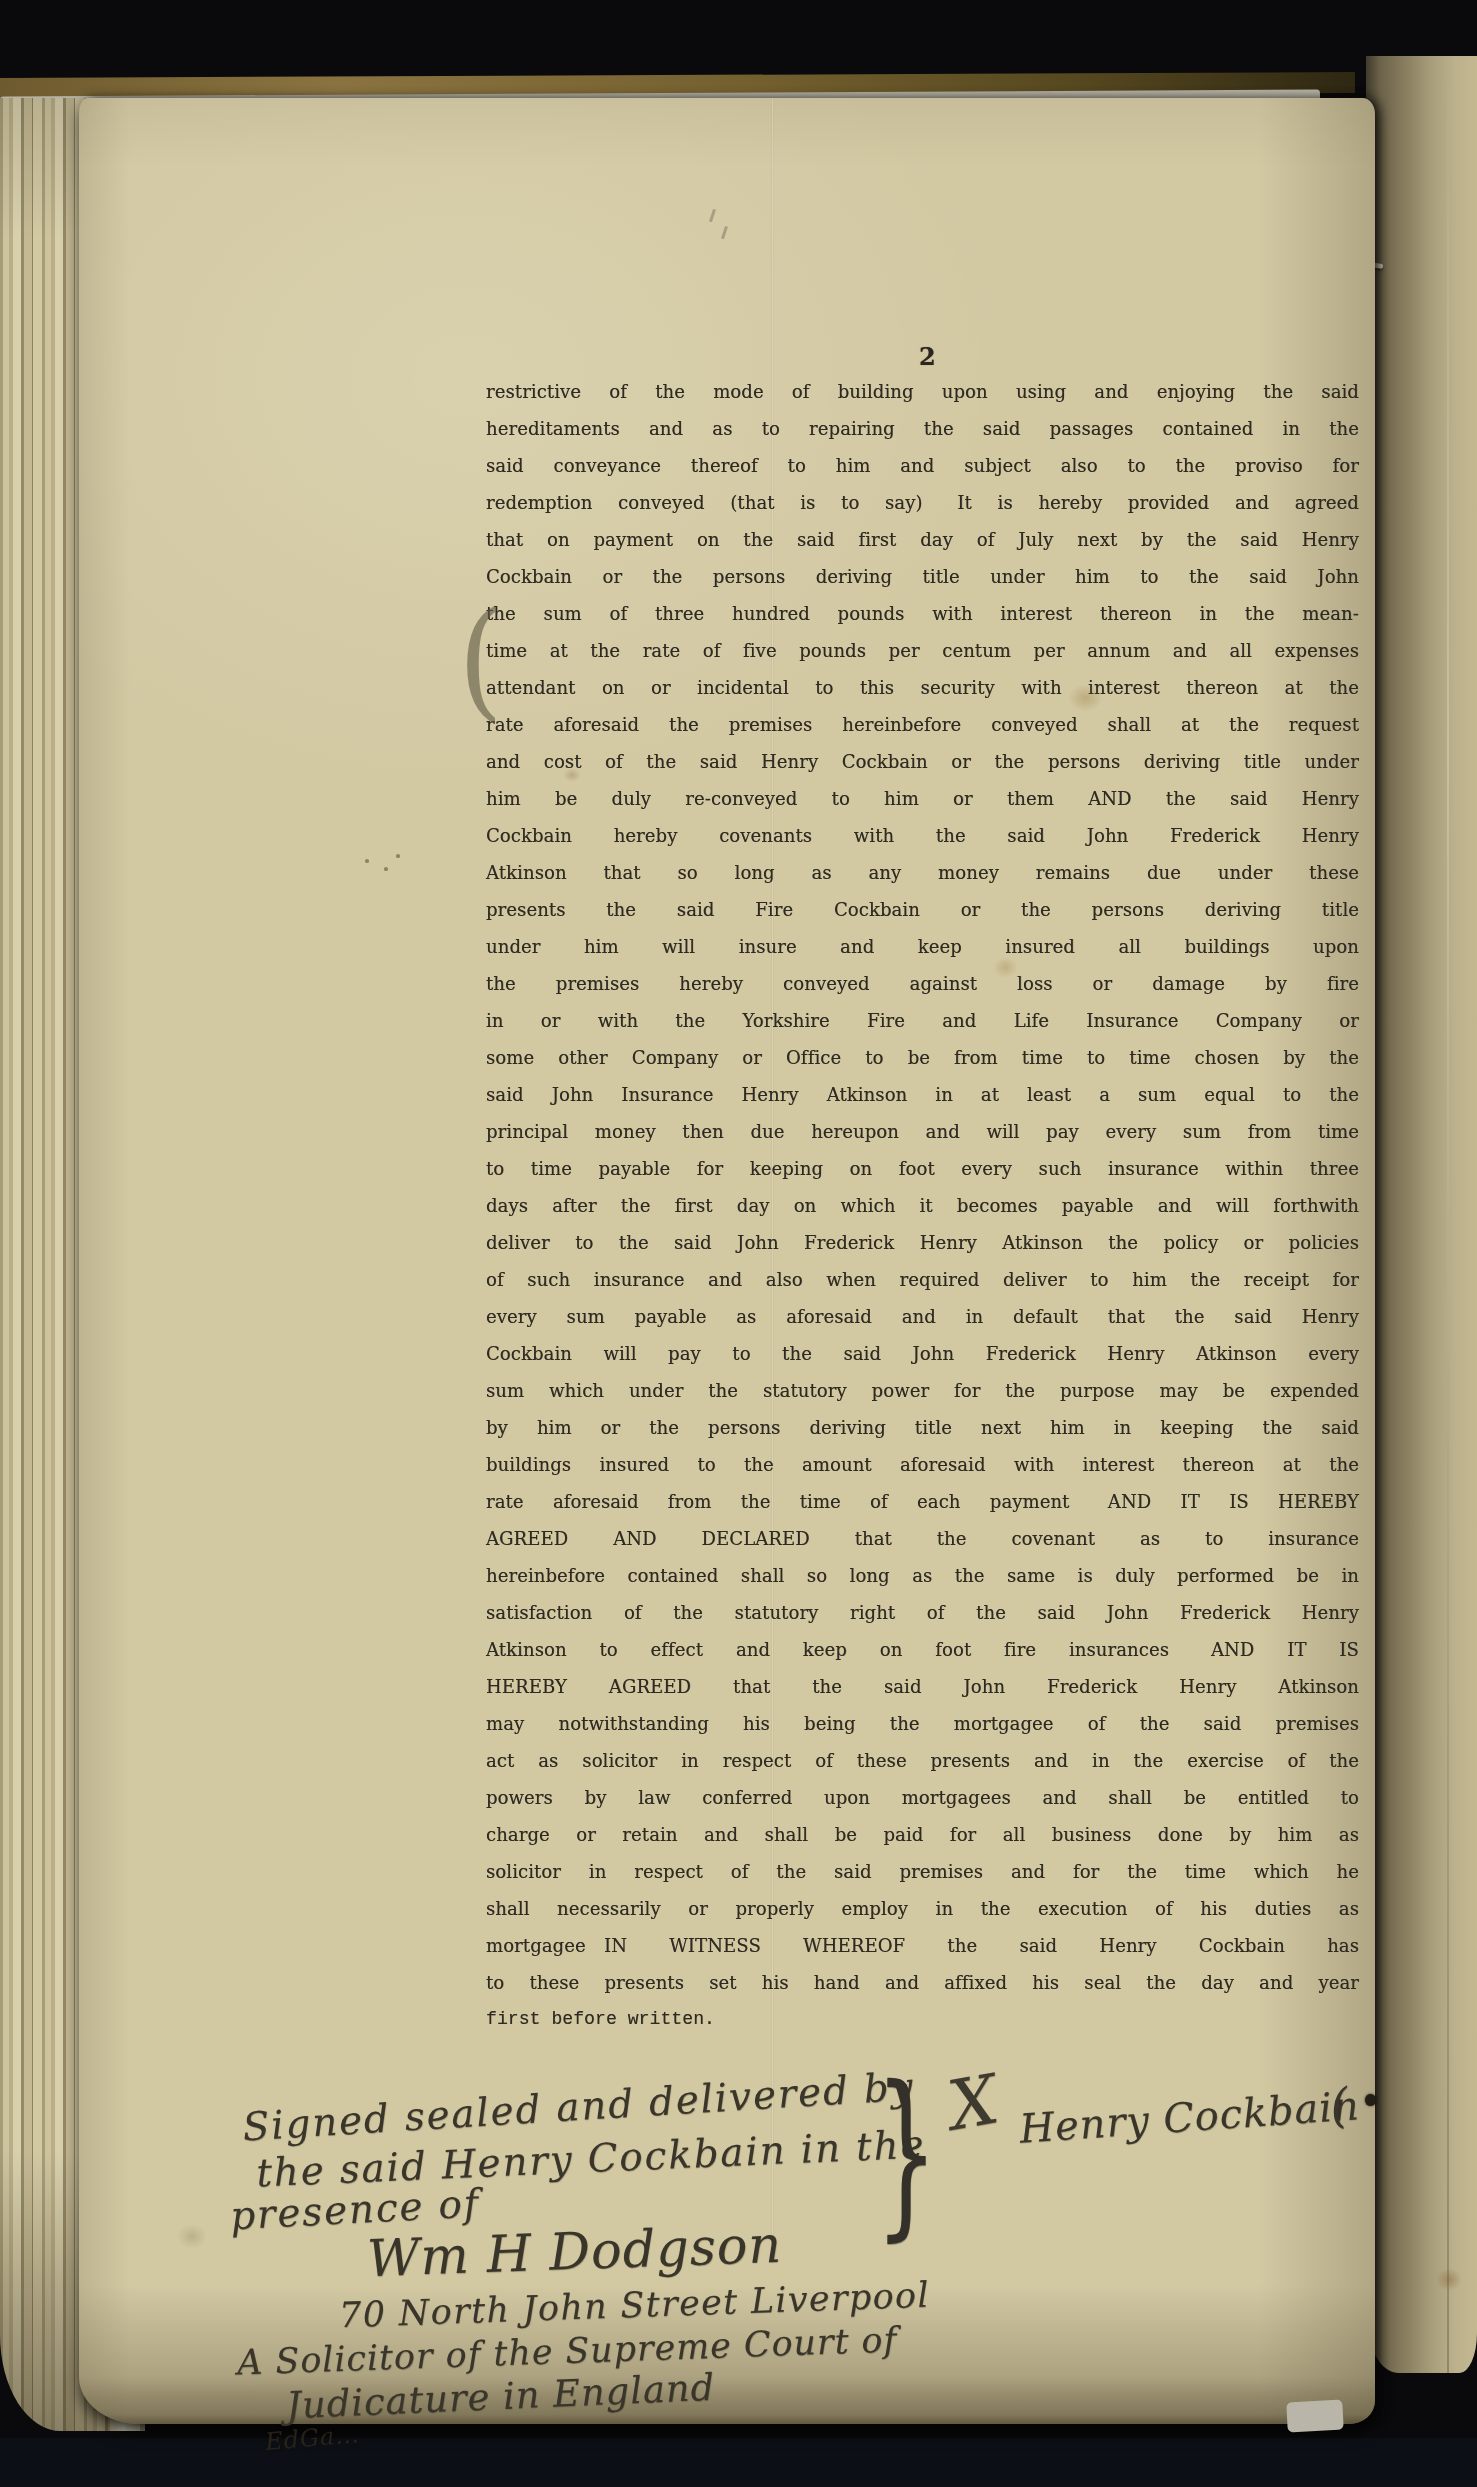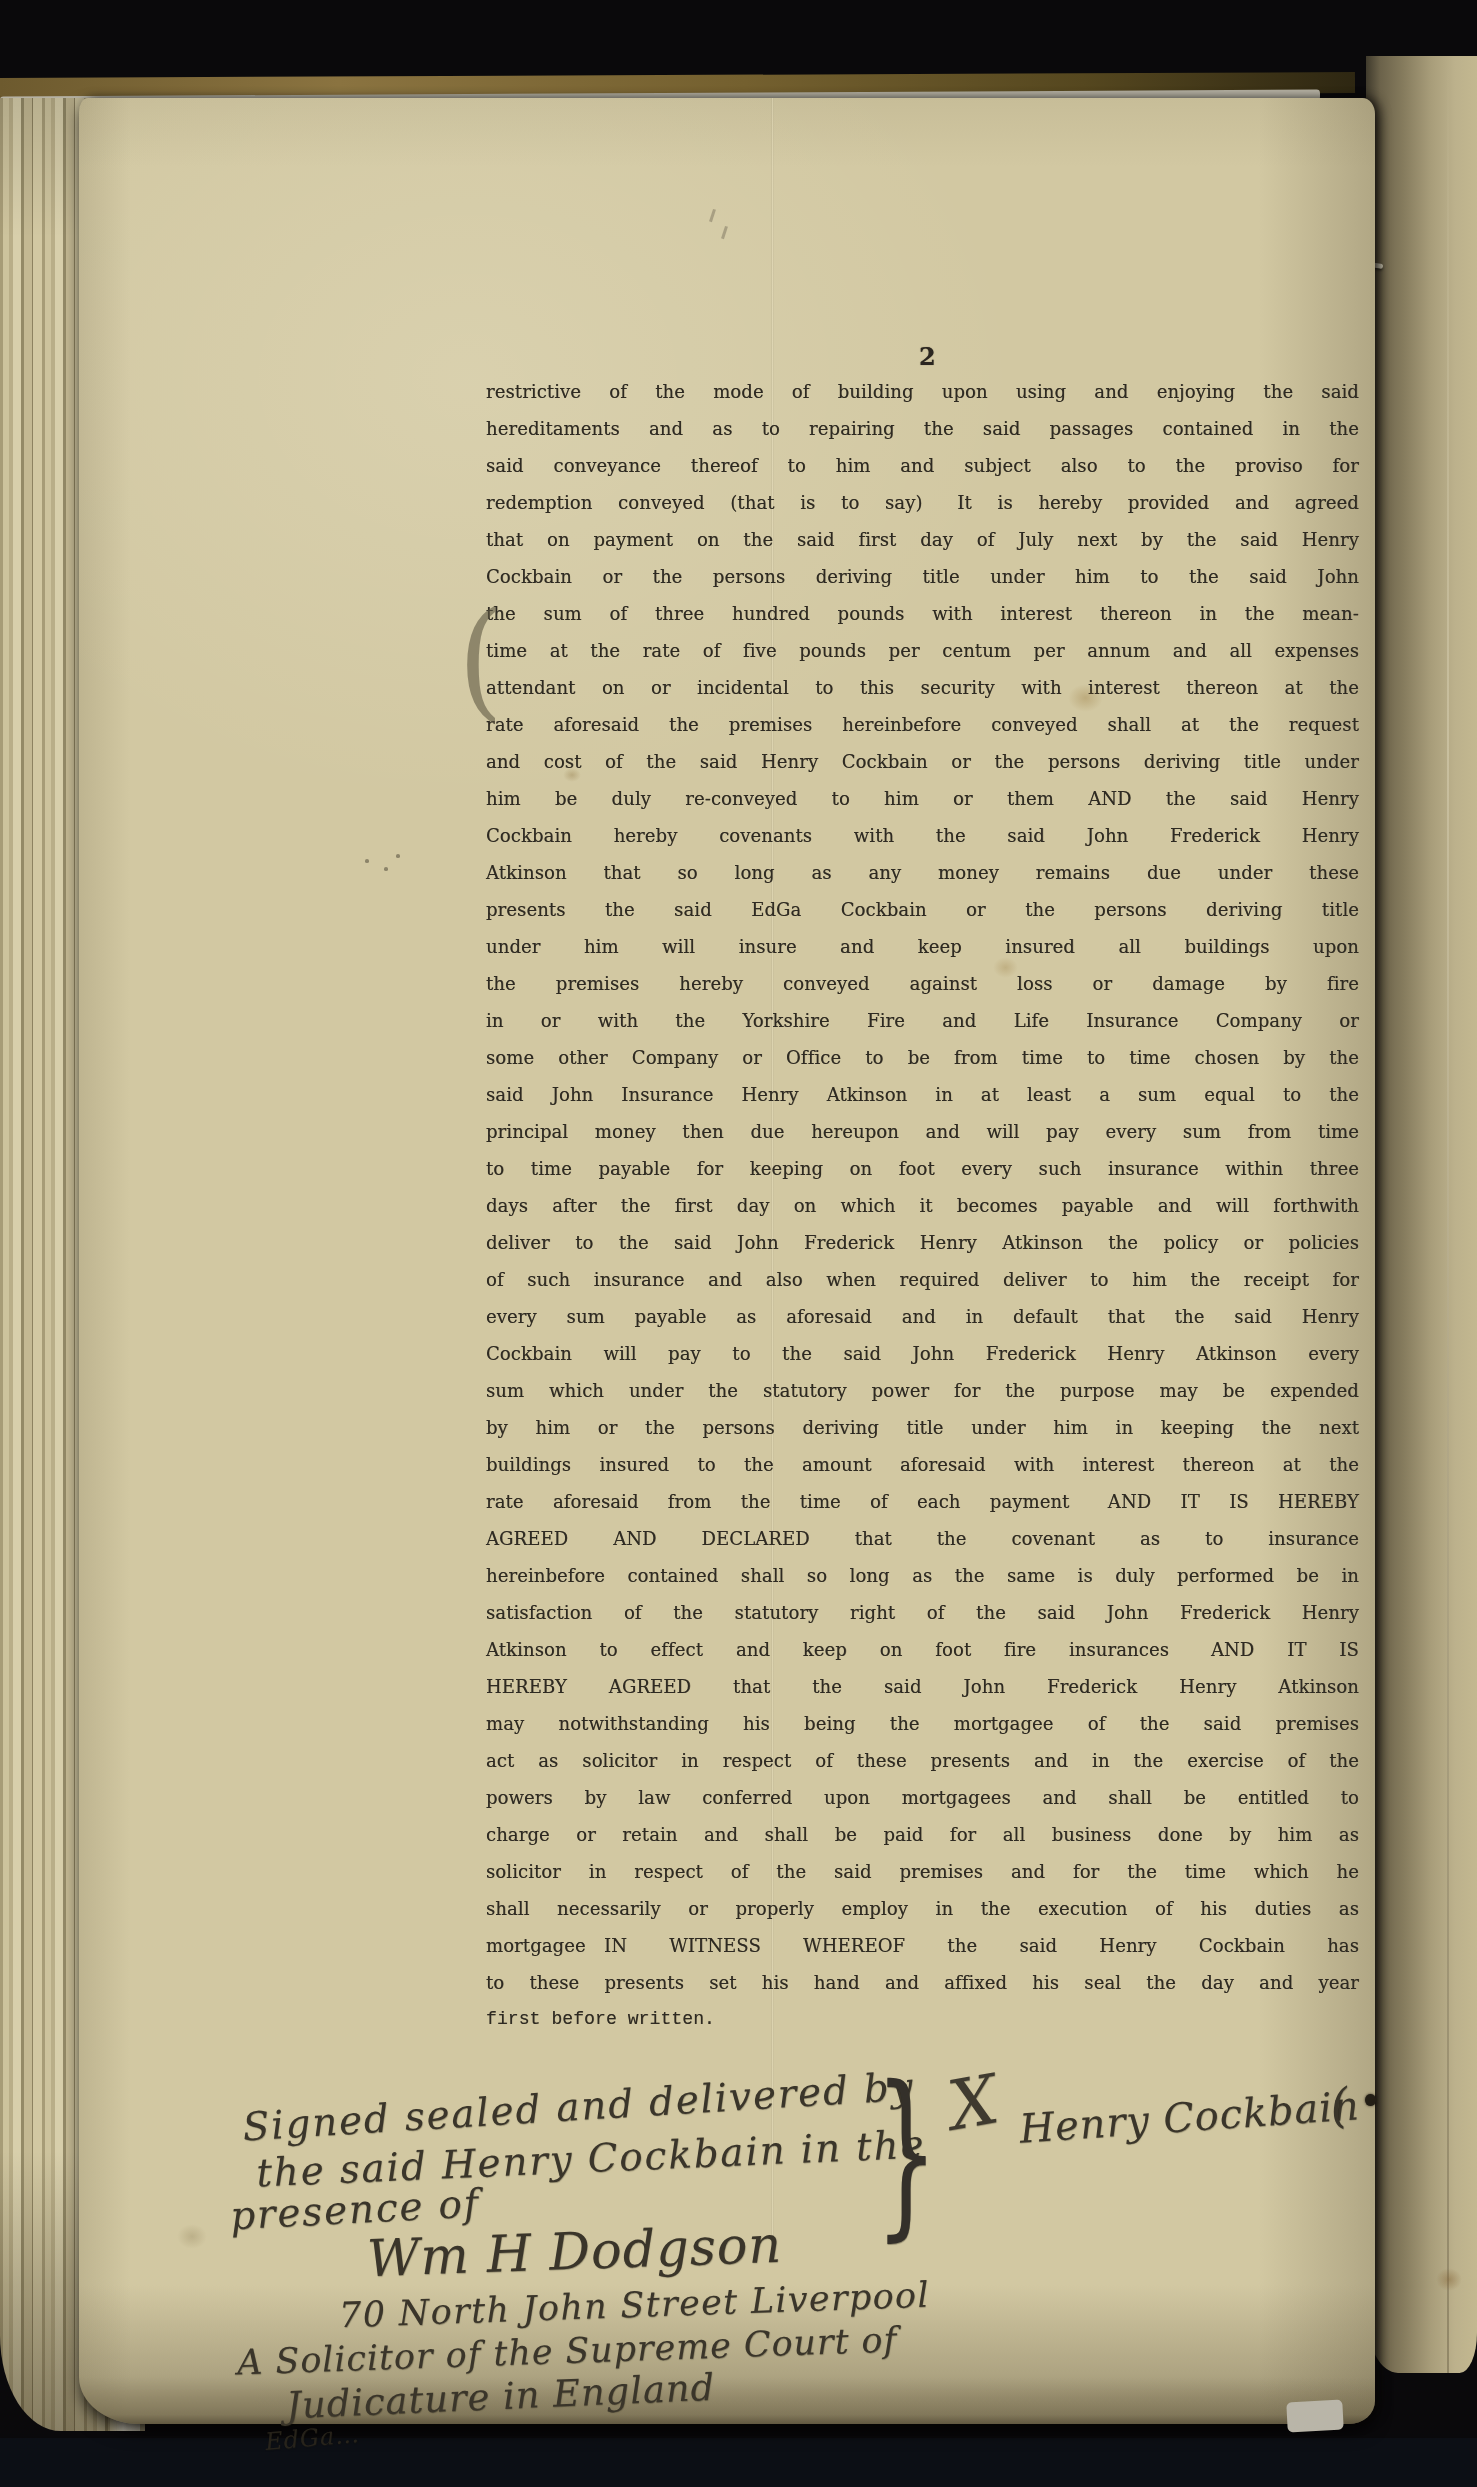--- a/index.html
+++ b/index.html
@@ -114,35 +114,35 @@
         <div class="tline">that on payment on the said first day of July next by the said Henry</div>
         <div class="tline">Cockbain or the persons deriving title under him to the said John</div>
         <div class="tline">the sum of three hundred pounds with interest thereon in the mean-</div>
         <div class="tline">time at the rate of five pounds per centum per annum and all expenses</div>
         <div class="tline">attendant on or incidental to this security with interest thereon at the</div>
         <div class="tline">rate aforesaid the premises hereinbefore conveyed shall at the request</div>
         <div class="tline">and cost of the said Henry Cockbain or the persons deriving title under</div>
         <div class="tline">him be duly re-conveyed to him or them AND the said Henry</div>
         <div class="tline">Cockbain hereby covenants with the said John Frederick Henry</div>
         <div class="tline">Atkinson that so long as any money remains due under these</div>
-        <div class="tline">presents the said EdGa Cockbain or the persons deriving title</div>
+        <div class="tline">presents the said Fire Cockbain or the persons deriving title</div>
         <div class="tline">under him will insure and keep insured all buildings upon</div>
         <div class="tline">the premises hereby conveyed against loss or damage by fire</div>
         <div class="tline">in or with the Yorkshire Fire and Life Insurance Company or</div>
         <div class="tline">some other Company or Office to be from time to time chosen by the</div>
         <div class="tline">said John Insurance Henry Atkinson in at least a sum equal to the</div>
         <div class="tline">principal money then due hereupon and will pay every sum from time</div>
         <div class="tline">to time payable for keeping on foot every such insurance within three</div>
         <div class="tline">days after the first day on which it becomes payable and will forthwith</div>
         <div class="tline">deliver to the said John Frederick Henry Atkinson the policy or policies</div>
         <div class="tline">of such insurance and also when required deliver to him the receipt for</div>
         <div class="tline">every sum payable as aforesaid and in default that the said Henry</div>
         <div class="tline">Cockbain will pay to the said John Frederick Henry Atkinson every</div>
         <div class="tline">sum which under the statutory power for the purpose may be expended</div>
-        <div class="tline">by him or the persons deriving title under him in keeping the next</div>
+        <div class="tline">by him or the persons deriving title next him in keeping the said</div>
         <div class="tline">buildings insured to the amount aforesaid with interest thereon at the</div>
         <div class="tline">rate aforesaid from the time of each payment  AND IT IS HEREBY</div>
         <div class="tline">AGREED AND DECLARED that the covenant as to insurance</div>
         <div class="tline">hereinbefore contained shall so long as the same is duly performed be in</div>
         <div class="tline">satisfaction of the statutory right of the said John Frederick Henry</div>
         <div class="tline">Atkinson to effect and keep on foot fire insurances  AND IT IS</div>
         <div class="tline">HEREBY AGREED that the said John Frederick Henry Atkinson</div>
         <div class="tline">may notwithstanding his being the mortgagee of the said premises</div>
         <div class="tline">act as solicitor in respect of these presents and in the exercise of the</div>
         <div class="tline">powers by law conferred upon mortgagees and shall be entitled to</div>

